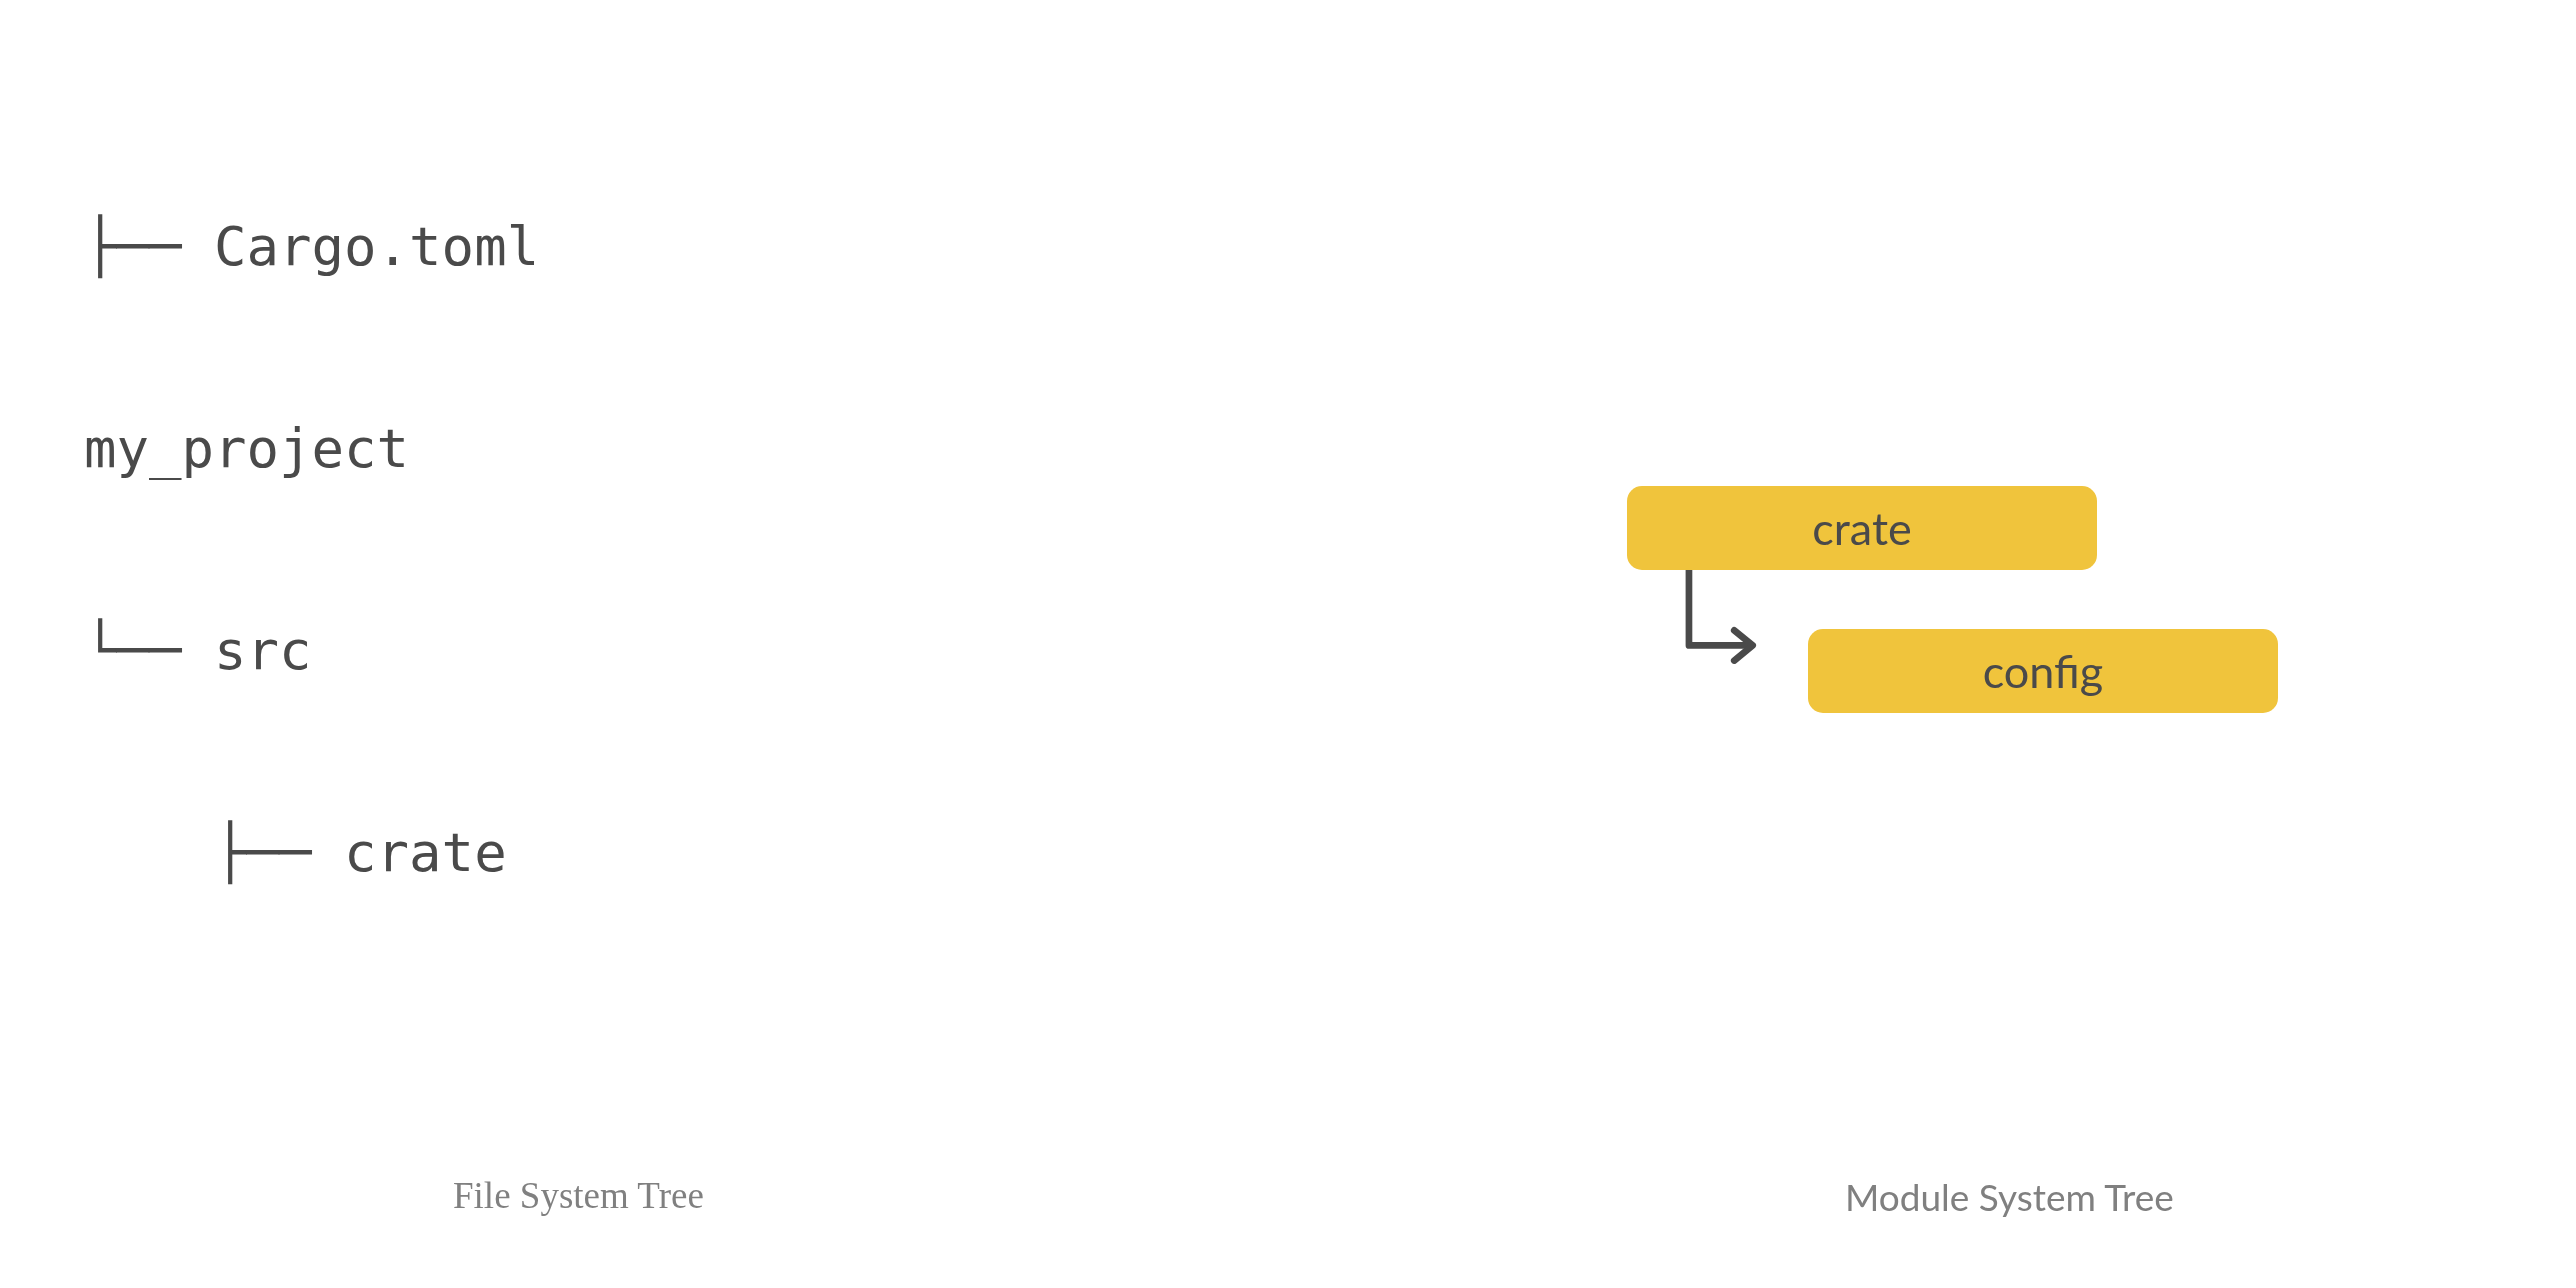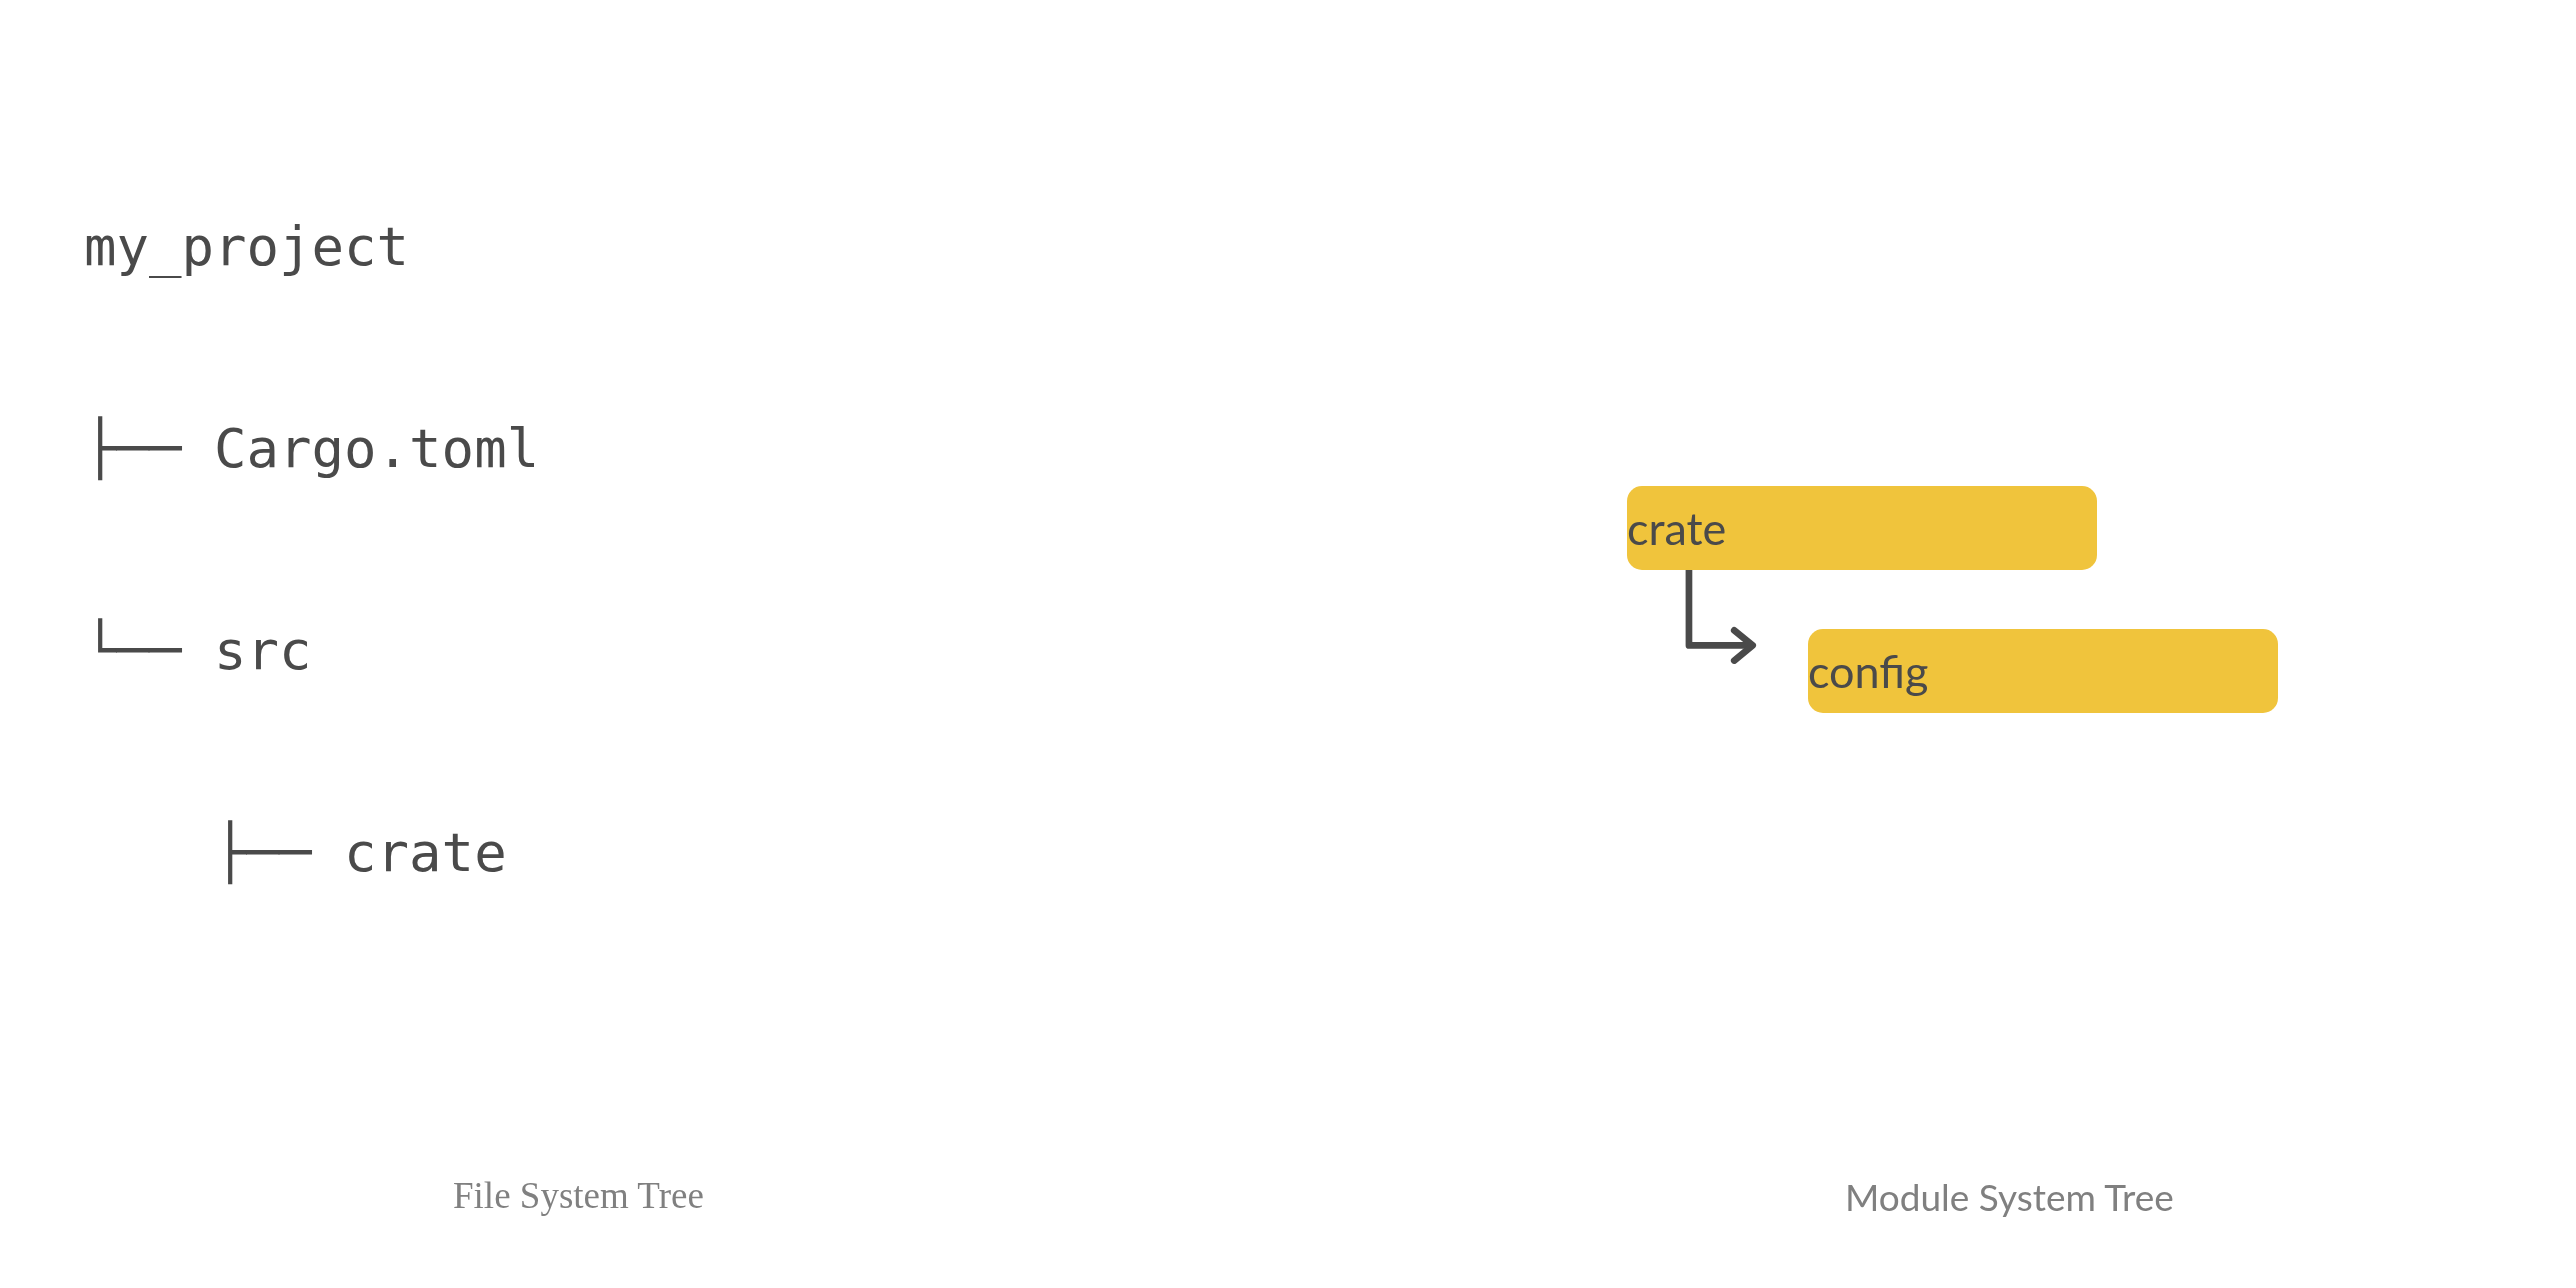--- a/index.html
+++ b/index.html
@@ -53,21 +53,21 @@
     left: 1627px;
     top: 486px;
   }
   .node {
     position: absolute;
     background: #f0c43c;
     border-radius: 15px;
     height: 84px;
     display: flex;
     align-items: center;
-    justify-content: flex-start;
+    justify-content: center;
     font-size: 45px;
     color: #4a4a4a;
     font-family: "Lato", "Helvetica Neue", Arial, sans-serif;
   }
   .node-crate {
     left: 0px;
     top: 0px;
     width: 470px;
   }
   .node-config {
@@ -81,22 +81,22 @@
     left: 45px;
     top: 84px;
   }
 </style>
 </head>
 <body>
 
 <div class="canvas">
 
   <div class="filetree">
+    <div class="row"><span>├── Cargo.toml</span></div>
     <div class="row"><span>my_project</span></div>
-    <div class="row"><span>├── Cargo.toml</span></div>
     <div class="row"><span>└── src</span></div>
     <div class="row"><span>    ├── crate</span></div>
     
     
     
     
   </div>
 
   <div class="modtree">
     <div class="node node-crate">

